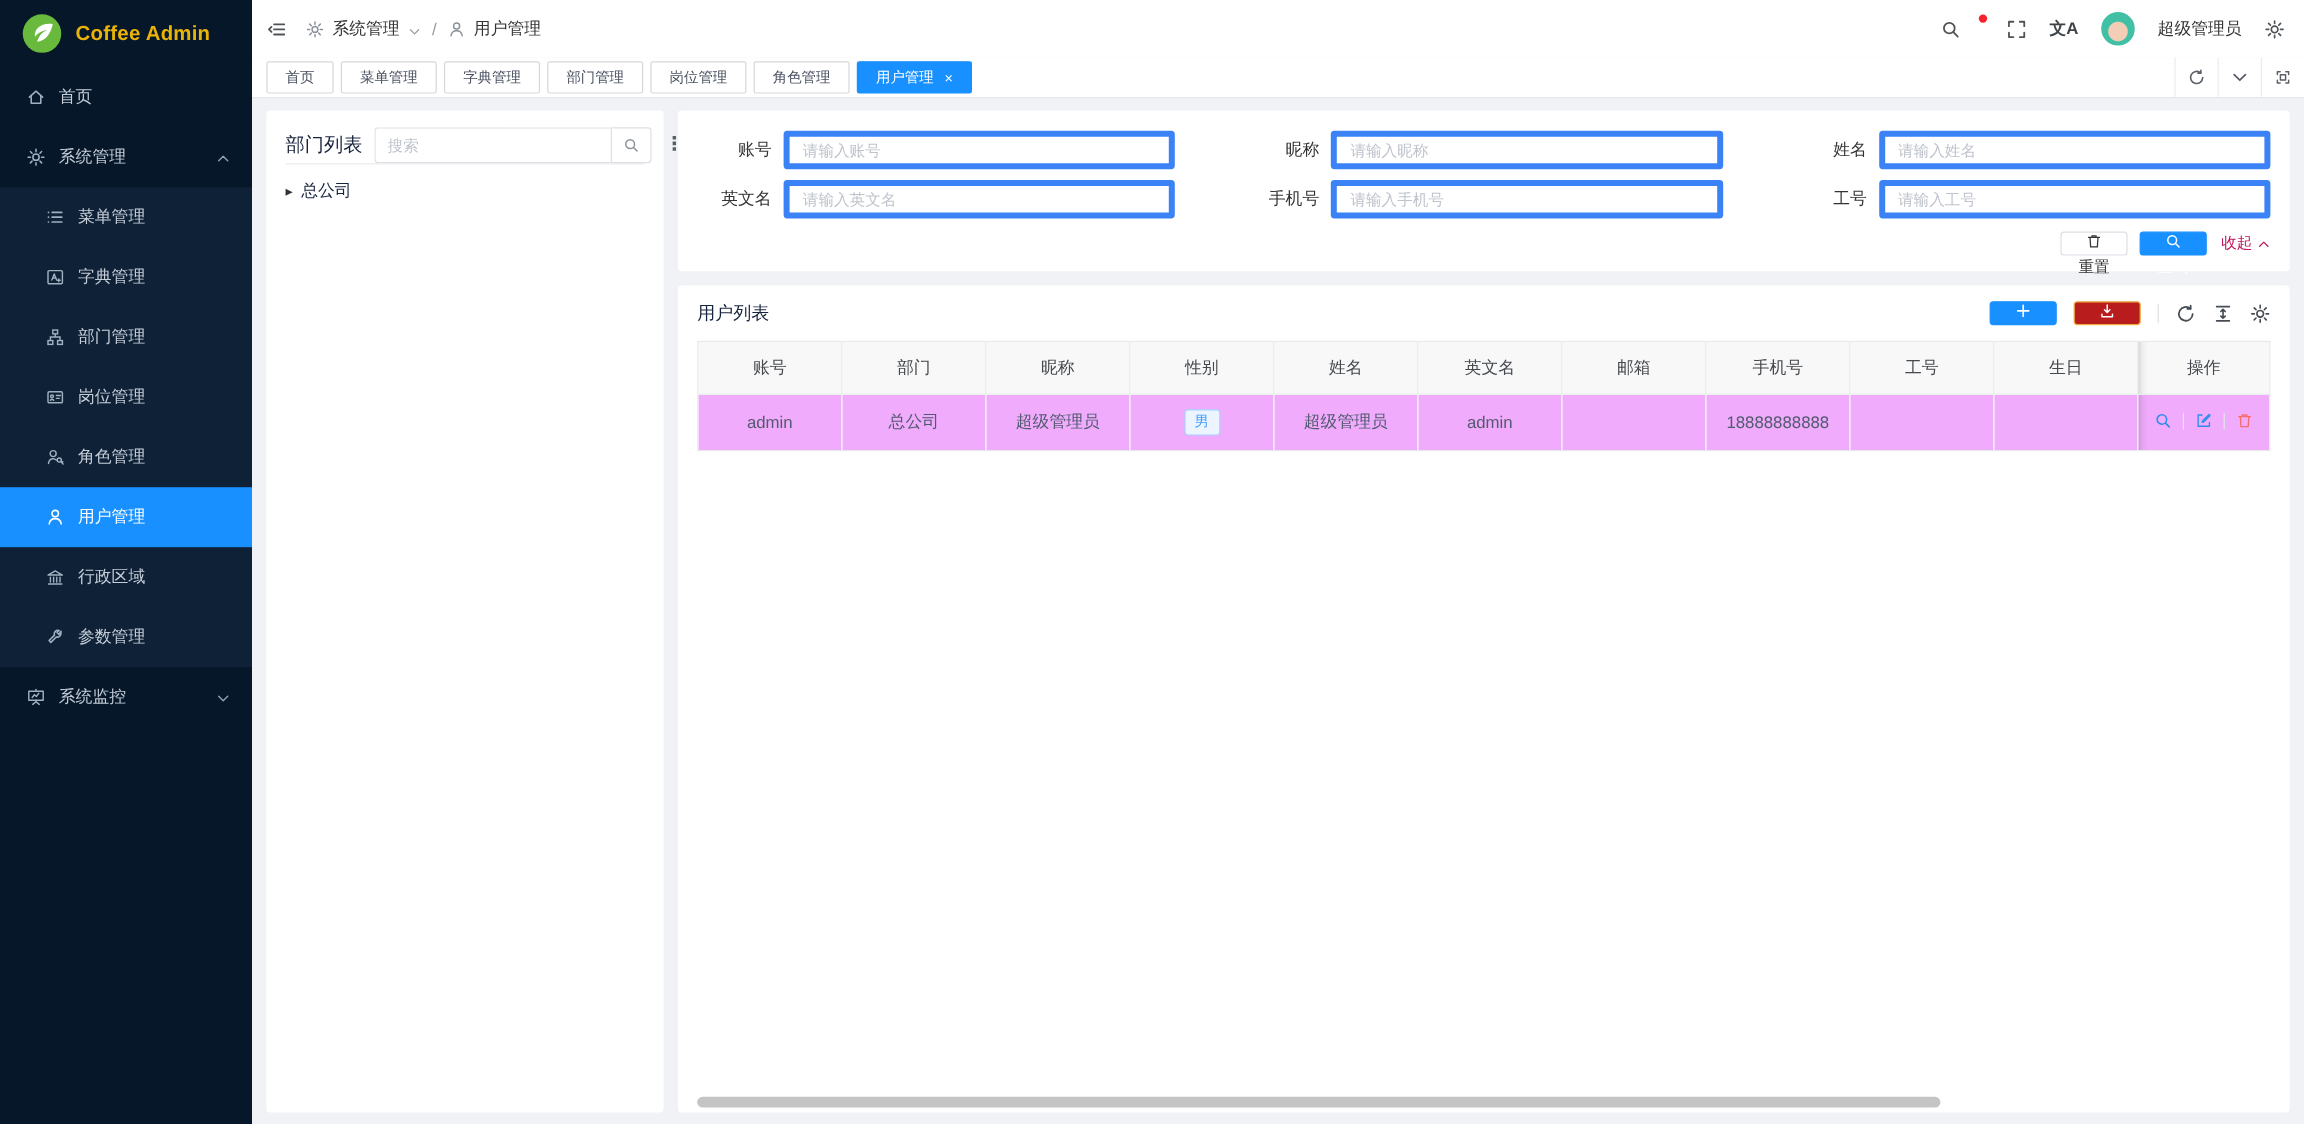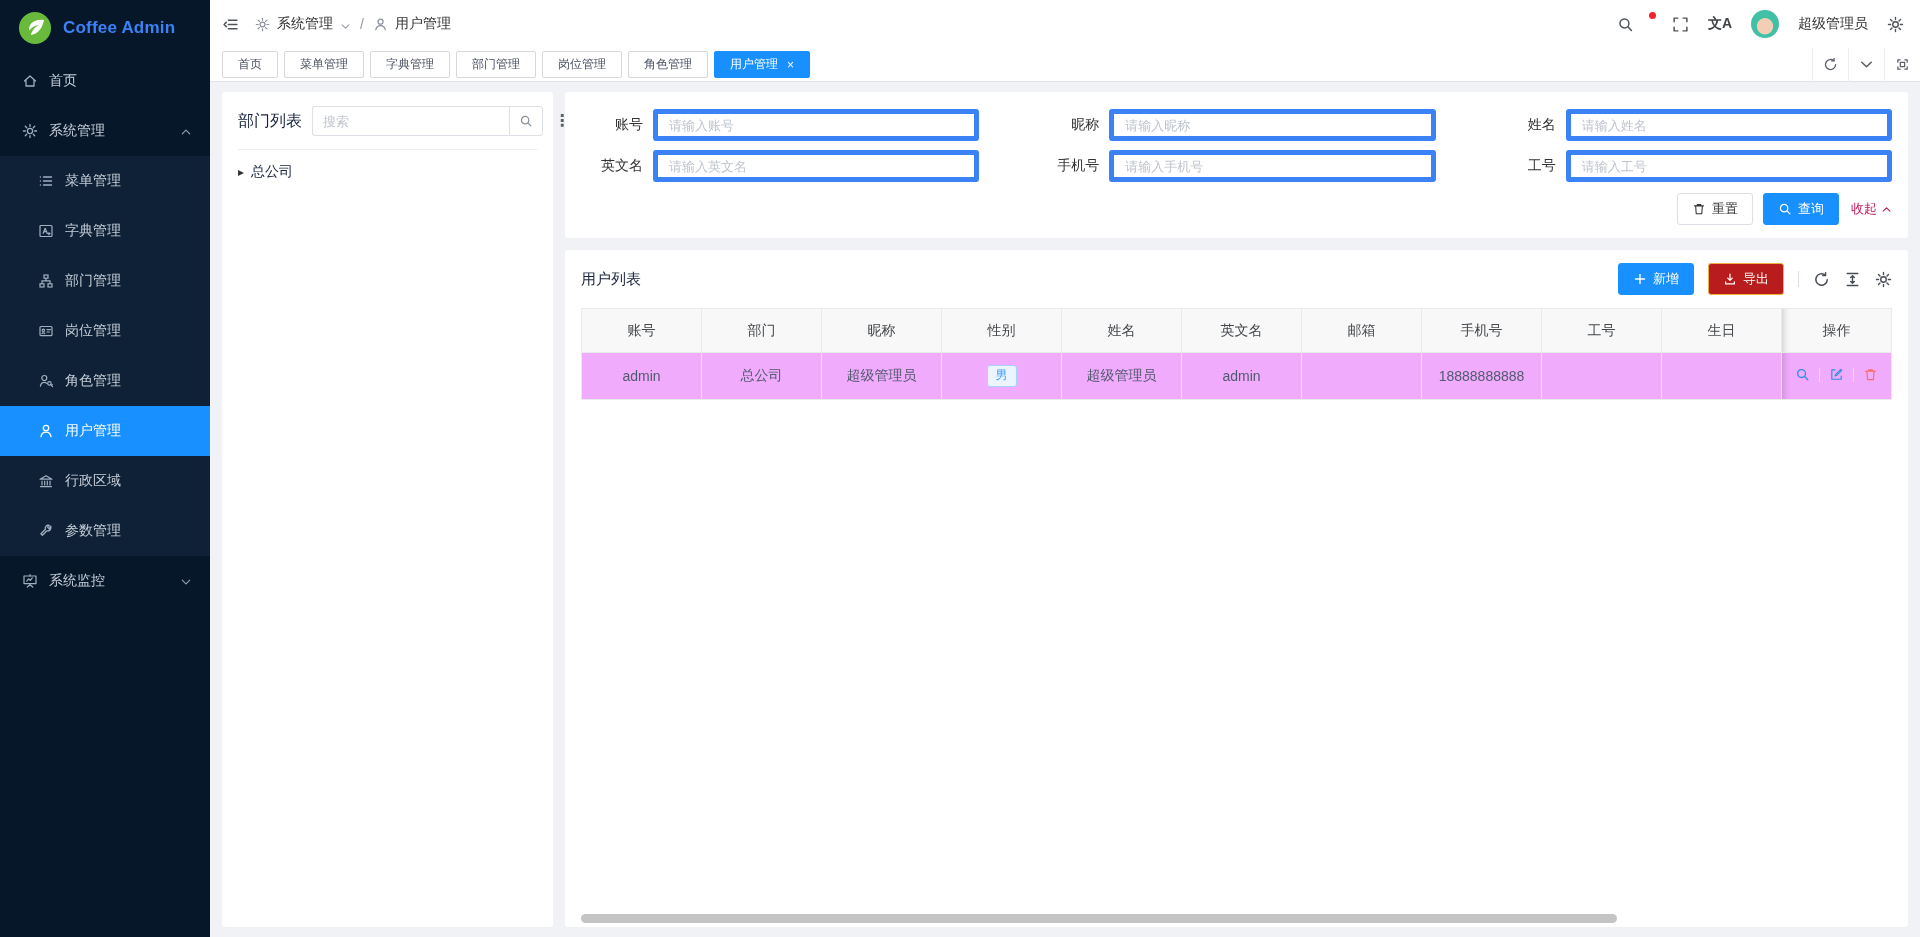--- a/index.html
+++ b/index.html
@@ -2,21 +2,21 @@
 <html><head>
 <meta charset="utf-8">
 <style>
   * { margin:0; padding:0; box-sizing:border-box; }
   html,body { width:1920px; height:937px; overflow:hidden; font-family:"Liberation Sans","DejaVu Sans",sans-serif; }
   .app { display:flex; width:1920px; height:937px; background:#f0f2f5; }
 
   
   .sidebar { width:210px; height:100%; background:#051729; flex-shrink:0; display:flex; flex-direction:column; }
   .logo { height:56px; display:flex; align-items:center; gap:11px; padding-left:18px; }
-  .logo-name { color:#3b82f6; font-size:17px; font-weight:bold; letter-spacing:.2px;text-align:center; }
+  .logo-name { color:#eab308; font-size:17px; font-weight:bold; letter-spacing:.2px;text-align:center; }
   .side-item { height:50px; display:flex; align-items:center; gap:11px; padding-left:22px; font-size:14px; color:#c5cdd8; cursor:pointer; }
   .side-item .micon { width:16px; height:16px; color:#9fb0c0; flex-shrink:0; }
   .group-caret { margin-left:auto; margin-right:18px; width:12px; height:12px; color:#8fa0b0; }
   .submenu { background:#0e2136; }
   .submenu .side-item { padding-left:38px; }
   .side-item.active { background:#1890ff; color:#fff; }
   .side-item.active .micon { color:#fff; }
 
   
   .main-col { flex:1; display:flex; flex-direction:column; min-width:0; }
@@ -40,21 +40,21 @@
   .tab-close { margin-left:9px; font-size:12px; line-height:1; cursor:pointer; }
   .tab-controls { margin-left:auto; display:flex; height:34px; }
   .seg { width:36px; display:flex; align-items:center; justify-content:center; border-left:1px solid #ececec; color:#5a5e66; cursor:pointer; }
   .seg .micon { width:15px; height:15px; }
 
   
   .content { flex:1; display:flex; gap:12px; padding:10px 12px; min-height:0; }
 
   
   .dept-card { width:331px; background:#fff; border-radius:3px; padding:14px 16px; display:flex; flex-direction:column; flex-shrink:0; }
-  .panel-head { display:flex; align-items:center; gap:10px; padding-bottom:13px; border-bottom:1px solid #ececec; }
+  .panel-head { display:flex; align-items:center; gap:10px; border-bottom:1px solid #ececec; }
   .panel-title { font-size:16px; color:#17233d; white-space:nowrap; }
   .tree-search { flex:1; display:flex; }
   .tree-search input { flex:1; min-width:0; height:30px; border:1px solid #dcdfe6; border-right:none; border-radius:3px 0 0 3px; padding:0 10px; font-size:13px; color:#333; outline:none; }
   .tree-search input::placeholder { color:#bfc4cc; }
   .tree-search-btn { width:34px; height:30px; border:1px solid #dcdfe6; border-radius:0 3px 3px 0; background:#fff; display:flex; align-items:center; justify-content:center; color:#8a9099; cursor:pointer; }
   .tree-search-btn .micon { width:14px; height:14px; }
   .kebab { font-size:16px; font-weight:bold; color:#5a5e66; cursor:pointer; line-height:1; padding:0 1px; }
   .tree-node { margin-top:13px; display:flex; align-items:center; gap:7px; cursor:pointer; }
   .tree-caret { font-size:12px; color:#333; }
   .tree-label { font-size:14px; color:#17233d; }
@@ -63,21 +63,21 @@
   .right-col { flex:1; display:flex; flex-direction:column; gap:12px; min-width:0; }
 
   
   .form-card { background:#fff; border-radius:3px; padding:17px 16px 13px; }
   .form-grid { display:grid; grid-template-columns:repeat(3,1fr); column-gap:58px; row-gap:9px; }
   .field { display:flex; align-items:center; }
   .field label { width:62px; text-align:right; margin-right:10px; font-size:14px; color:#333; flex-shrink:0; }
   .field input { flex:1; min-width:0; height:32px; border:5px solid #3b82f6; border-radius:3px; padding:0 11px; font-size:13px; color:#333; outline:none; }
   .field input::placeholder { color:#bfc4cc; }
   .form-actions { display:flex; justify-content:flex-end; align-items:center; gap:10px; margin-top:11px; }
-  .btn { height:32px; padding:0 14px; border-radius:3px; font-size:13px; display:inline-flex; align-items:center; gap:6px; border:1px solid #dcdfe6; background:#fff; color:#333; cursor:pointer; white-space:nowrap; }
+  .btn { height:20px; padding:0 14px; border-radius:3px; font-size:13px; display:inline-flex; align-items:center; gap:6px; border:1px solid #dcdfe6; background:#fff; color:#333; cursor:pointer; white-space:nowrap;flex-direction:column; }
   .btn .micon { width:14px; height:14px; }
   .btn-primary { background:#1890ff; border-color:#1890ff; color:#fff; }
   .btn-warning { background:#b91c1c; border-color:#efb041; color:#fff; }
   .collapse-link { display:flex; align-items:center; gap:4px; color:#be185d; font-size:13px; cursor:pointer; margin-left:2px; }
   .collapse-link .micon { width:11px; height:11px; }
 
   
   .table-card { flex:1; background:#fff; border-radius:3px; display:flex; flex-direction:column; min-height:0; }
   .card-head { display:flex; align-items:center; padding:13px 16px; }
   .card-title { font-size:15px; color:#17233d; }

